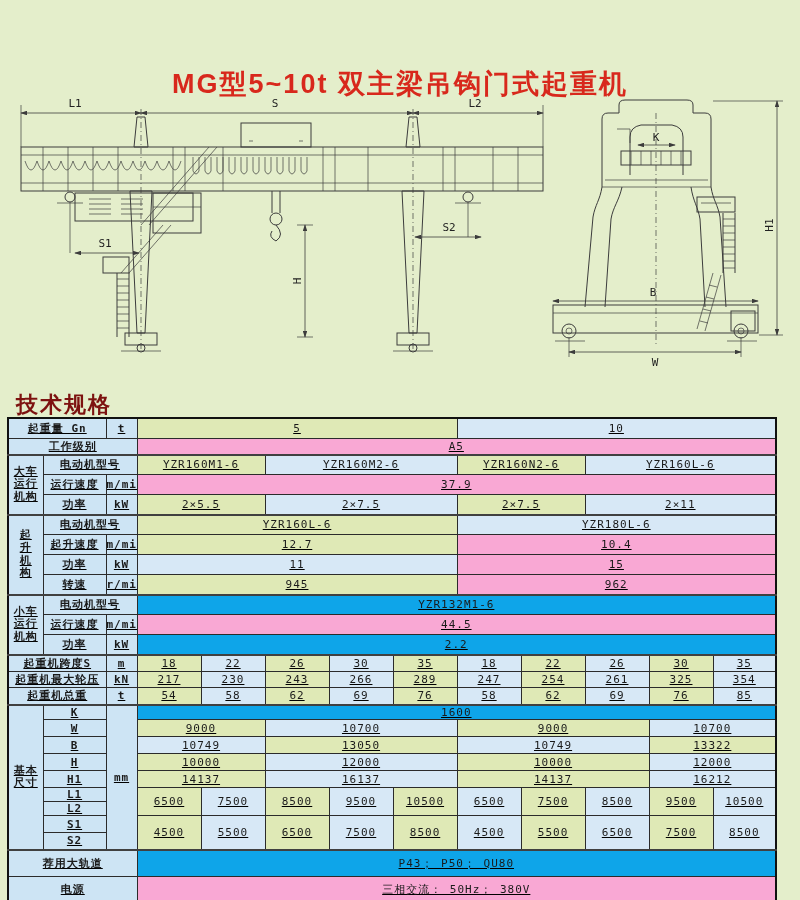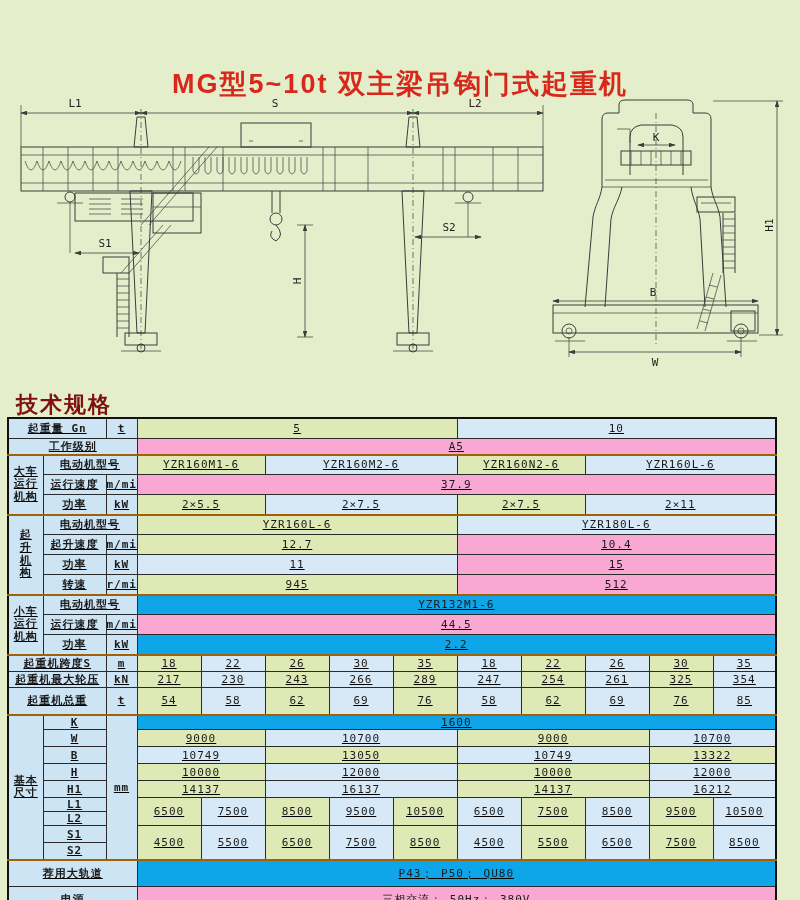--- a/index.html
+++ b/index.html
@@ -22,22 +22,22 @@
                 font-family:"DejaVu Sans Mono",monospace;font-size:11px;color:#1a1a1a;letter-spacing:1px;}
   table.spec{border:2px solid #111;}
   td.lab,td.unit,td.grp{background:#cde4f4;font-family:"Liberation Sans","DejaVu Sans",sans-serif;
                 font-weight:bold;font-size:12px;letter-spacing:1px;}
   td.unit{font-family:"DejaVu Sans Mono",monospace;font-size:9.5px;font-weight:bold;letter-spacing:0;}
   td.grp{white-space:pre-line;line-height:1.15;font-size:12px;}
   td.g{background:#dfe9b6;}
   td.b{background:#d7e8f6;margin-left:36px;}
   td.pg{background:#0ea5e9;}
   td.pb{background:#f9a8d4;}
-  tr.h20{height:20px;} tr.h19{height:27px;} tr.h18{height:28px;} tr.h17{height:17px;} tr.h14{height:14px;}
-  tr.sec td{border-top:2px solid #a16207;}
+  tr.h20{height:20px;} tr.h19{height:27px;} tr.h18{height:18px;} tr.h17{height:17px;} tr.h14{height:14px;}
+  tr.sec td{border-top:2px solid #404040;}
 </style>
 </head>
 <body>
 
 <div class="stage">
 
   <div class="title">MG型5~10t 双主梁吊钩门式起重机</div>
 
   <div class="draw front">
     <svg width="540" height="295" viewBox="0 0 540 295">
@@ -333,21 +333,21 @@
     <tr class="h20">
       <td class="lab">功率</td>
       <td class="unit">kW</td>
       <td class="b" colspan="5">11</td>
       <td class="pb" colspan="5">15</td>
     </tr>
     <tr class="h20">
       <td class="lab">转速</td>
       <td class="unit">r/min</td>
       <td class="g" colspan="5">945</td>
-      <td class="pb" colspan="5">512</td>
+      <td class="pb" colspan="5">962</td>
     </tr>
     <tr class="h20 sec">
       <td class="grp" rowspan="3">小车
 运行
 机构</td>
       <td class="lab" colspan="2">电动机型号</td>
       <td class="pg" colspan="10">YZR132M1-6</td>
     </tr>
     <tr class="h20">
       <td class="lab">运行速度</td>

